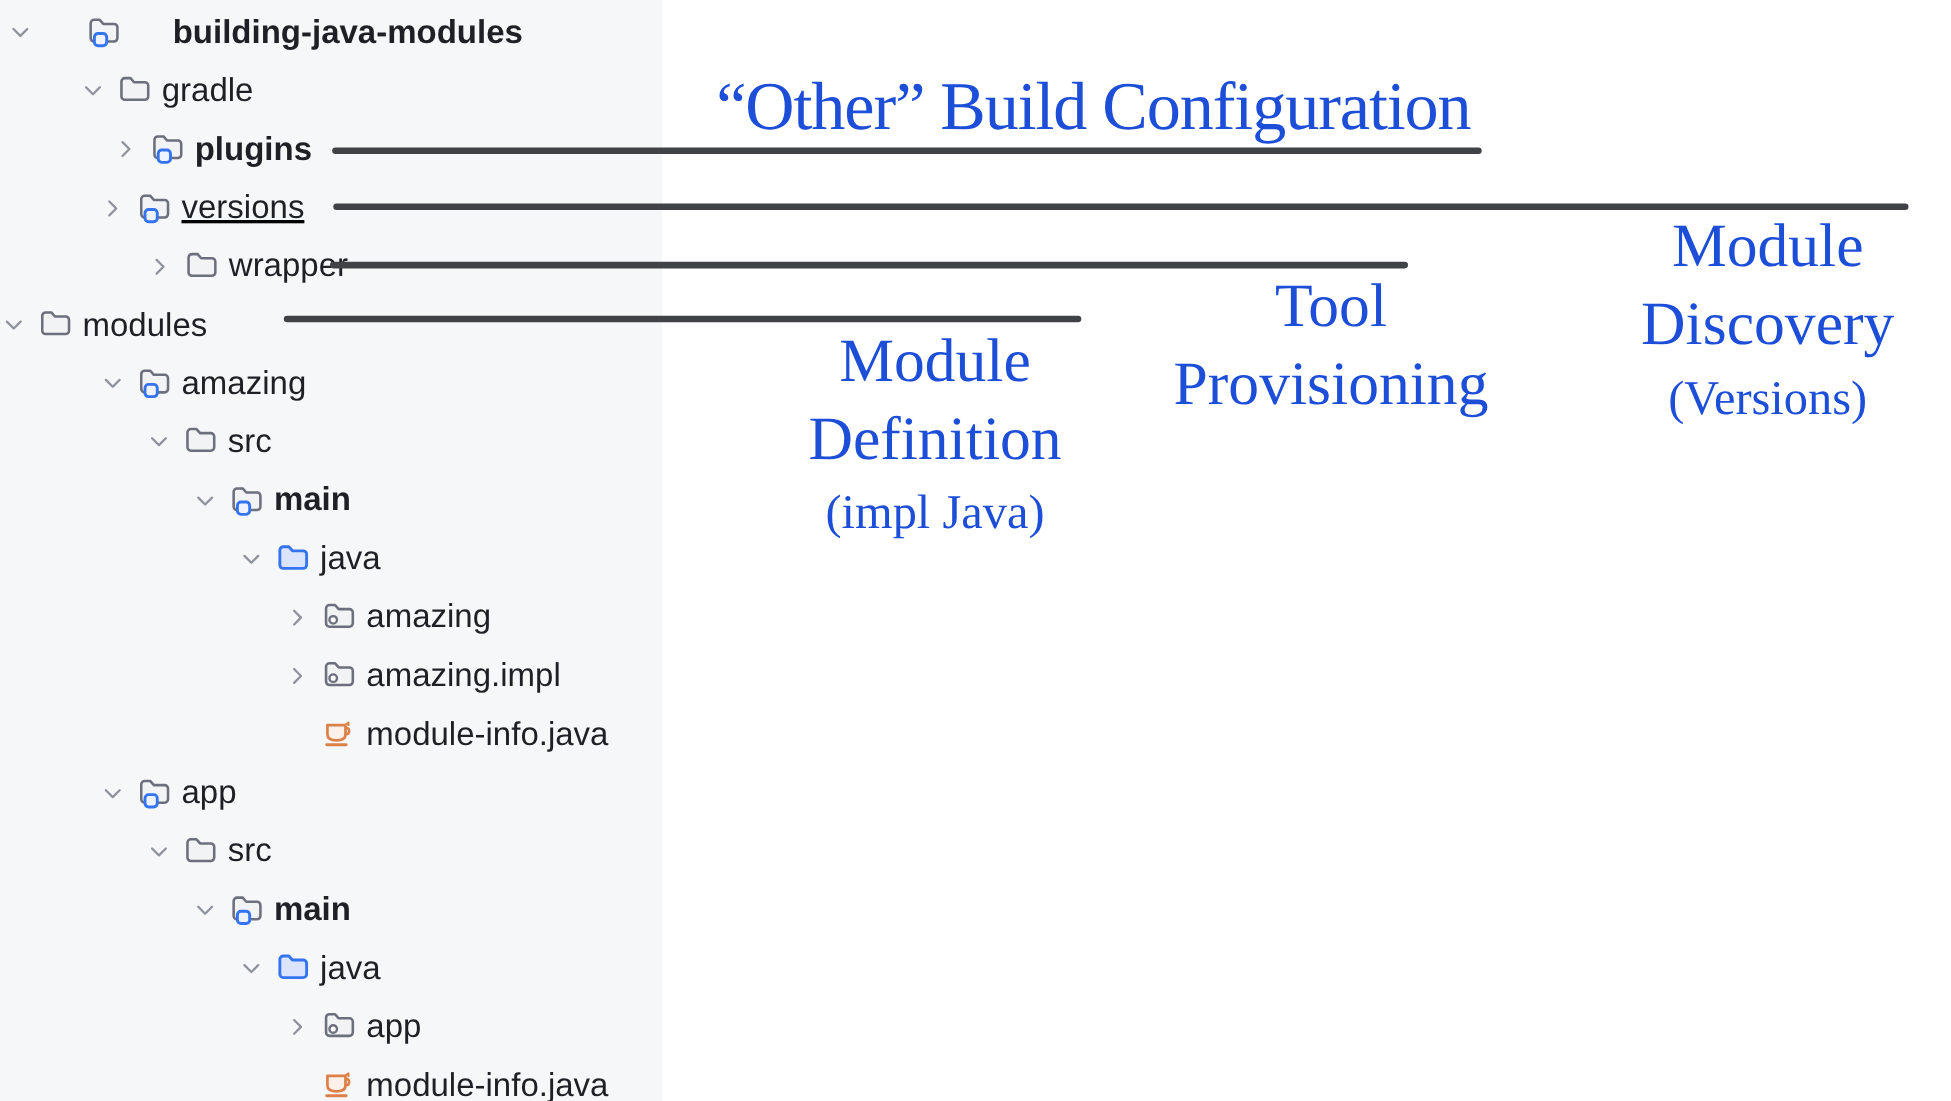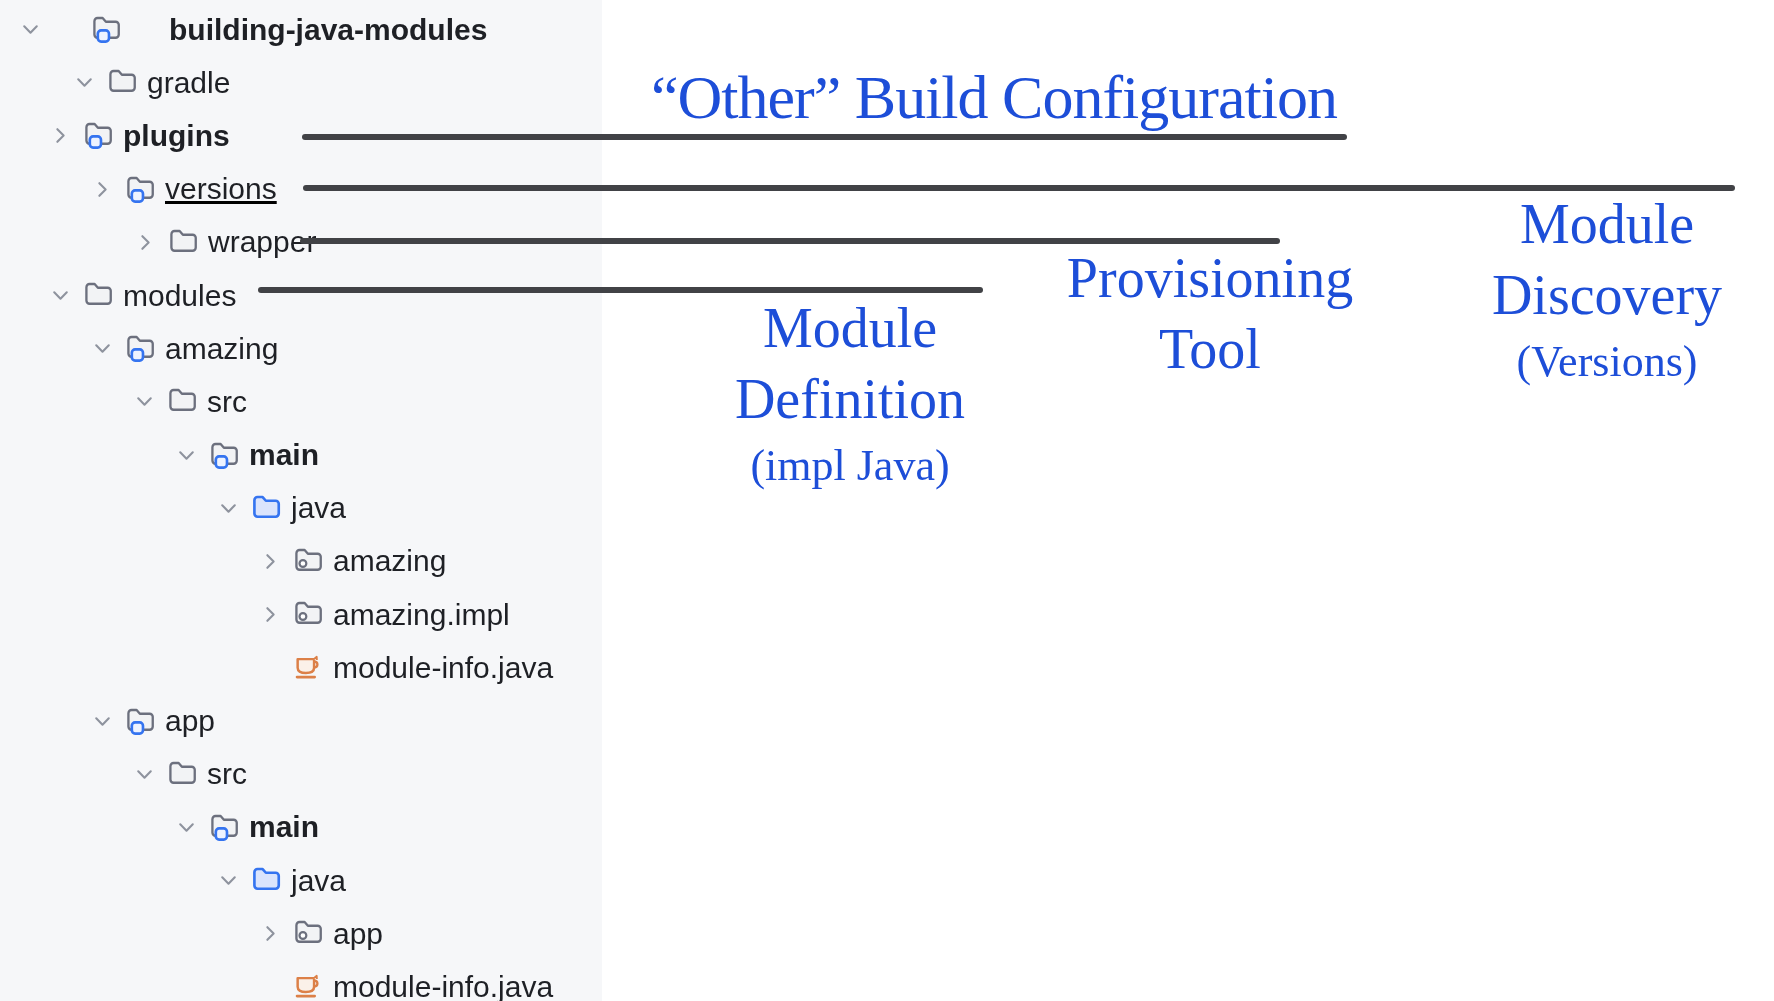--- a/index.html
+++ b/index.html
@@ -64,21 +64,21 @@
   #block-tool-provisioning{left:1210px;top:243px;}
   #block-module-discovery {left:1607px;top:189px;}
 </style>
 </head>
 <body>
 
 <div id="canvas">
 
   <div id="sidebar">
     <div id="tree">
-        <div class="row" style="padding-left: 18px; gap: 38px;">
+        <div class="row" style="padding-left: 6px; gap: 38px;">
           <span class="chev">
             <svg width="23" height="23" viewBox="0 0 22 22">
               <polyline points="5,8 11,14 17,8" fill="none" stroke="#8e939e" stroke-width="2" stroke-linecap="round" stroke-linejoin="round"></polyline>
             </svg>
           </span>
           <span class="ticon">
             <svg width="31" height="31" viewBox="0 0 20 20">
               <path d="M2.2 4.6 C2.2 3.5 3.1 2.6 4.2 2.6 H7.5 L9.6 5 H15.9 C17 5 17.9 5.9 17.9 7 V13.3 C17.9 14.4 17 15.3 15.9 15.3 H4.2 C3.1 15.3 2.2 14.4 2.2 13.3 Z" fill="#f2f3f5" stroke="#6c707e" stroke-width="1.5" stroke-linejoin="round"></path>
               <rect x="4.4" y="10.6" width="7.2" height="7.2" rx="2.1" fill="#eef3ff" stroke="#3574f0" stroke-width="1.7"></rect>
             </svg>
@@ -91,21 +91,21 @@
               <polyline points="5,8 11,14 17,8" fill="none" stroke="#8e939e" stroke-width="2" stroke-linecap="round" stroke-linejoin="round"></polyline>
             </svg>
           </span>
           <span class="ticon">
             <svg width="31" height="31" viewBox="0 0 20 20">
               <path d="M2.2 4.6 C2.2 3.5 3.1 2.6 4.2 2.6 H7.5 L9.6 5 H15.9 C17 5 17.9 5.9 17.9 7 V13.3 C17.9 14.4 17 15.3 15.9 15.3 H4.2 C3.1 15.3 2.2 14.4 2.2 13.3 Z" fill="#f2f3f5" stroke="#6c707e" stroke-width="1.5" stroke-linejoin="round"></path>
             </svg>
           </span>
           <span class="tlabel">gradle</span>
         </div>
-        <div class="row" style="padding-left: 48px;">
+        <div class="row" style="padding-left: 102px;">
           <span class="chev">
             <svg width="23" height="23" viewBox="0 0 22 22">
               <polyline points="8,5 14,11 8,17" fill="none" stroke="#8e939e" stroke-width="2" stroke-linecap="round" stroke-linejoin="round"></polyline>
             </svg>
           </span>
           <span class="ticon">
             <svg width="31" height="31" viewBox="0 0 20 20">
               <path d="M2.2 4.6 C2.2 3.5 3.1 2.6 4.2 2.6 H7.5 L9.6 5 H15.9 C17 5 17.9 5.9 17.9 7 V13.3 C17.9 14.4 17 15.3 15.9 15.3 H4.2 C3.1 15.3 2.2 14.4 2.2 13.3 Z" fill="#f2f3f5" stroke="#6c707e" stroke-width="1.5" stroke-linejoin="round"></path>
               <rect x="4.4" y="10.6" width="7.2" height="7.2" rx="2.1" fill="#eef3ff" stroke="#3574f0" stroke-width="1.7"></rect>
             </svg>
@@ -132,21 +132,21 @@
               <polyline points="8,5 14,11 8,17" fill="none" stroke="#8e939e" stroke-width="2" stroke-linecap="round" stroke-linejoin="round"></polyline>
             </svg>
           </span>
           <span class="ticon">
             <svg width="31" height="31" viewBox="0 0 20 20">
               <path d="M2.2 4.6 C2.2 3.5 3.1 2.6 4.2 2.6 H7.5 L9.6 5 H15.9 C17 5 17.9 5.9 17.9 7 V13.3 C17.9 14.4 17 15.3 15.9 15.3 H4.2 C3.1 15.3 2.2 14.4 2.2 13.3 Z" fill="#f2f3f5" stroke="#6c707e" stroke-width="1.5" stroke-linejoin="round"></path>
             </svg>
           </span>
           <span class="tlabel">wrapper</span>
         </div>
-        <div class="row" style="padding-left: 48px;">
+        <div class="row" style="">
           <span class="chev">
             <svg width="23" height="23" viewBox="0 0 22 22">
               <polyline points="5,8 11,14 17,8" fill="none" stroke="#8e939e" stroke-width="2" stroke-linecap="round" stroke-linejoin="round"></polyline>
             </svg>
           </span>
           <span class="ticon">
             <svg width="31" height="31" viewBox="0 0 20 20">
               <path d="M2.2 4.6 C2.2 3.5 3.1 2.6 4.2 2.6 H7.5 L9.6 5 H15.9 C17 5 17.9 5.9 17.9 7 V13.3 C17.9 14.4 17 15.3 15.9 15.3 H4.2 C3.1 15.3 2.2 14.4 2.2 13.3 Z" fill="#f2f3f5" stroke="#6c707e" stroke-width="1.5" stroke-linejoin="round"></path>
             </svg>
           </span>
@@ -336,22 +336,22 @@
 
   <div id="anno-title" class="serif">“Other” Build Configuration</div>
 
   <div id="block-module-definition" class="anno-block serif">
     <div class="main">Module</div>
     <div class="main">Definition</div>
     <div class="sub">(impl Java)</div>
   </div>
 
   <div id="block-tool-provisioning" class="anno-block serif">
+    <div class="main">Tool</div>
     <div class="main">Provisioning</div>
-    <div class="main">Tool</div>
   </div>
 
   <div id="block-module-discovery" class="anno-block serif">
     <div class="main">Module</div>
     <div class="main">Discovery</div>
     <div class="sub">(Versions)</div>
   </div>
 
 </div>
 

